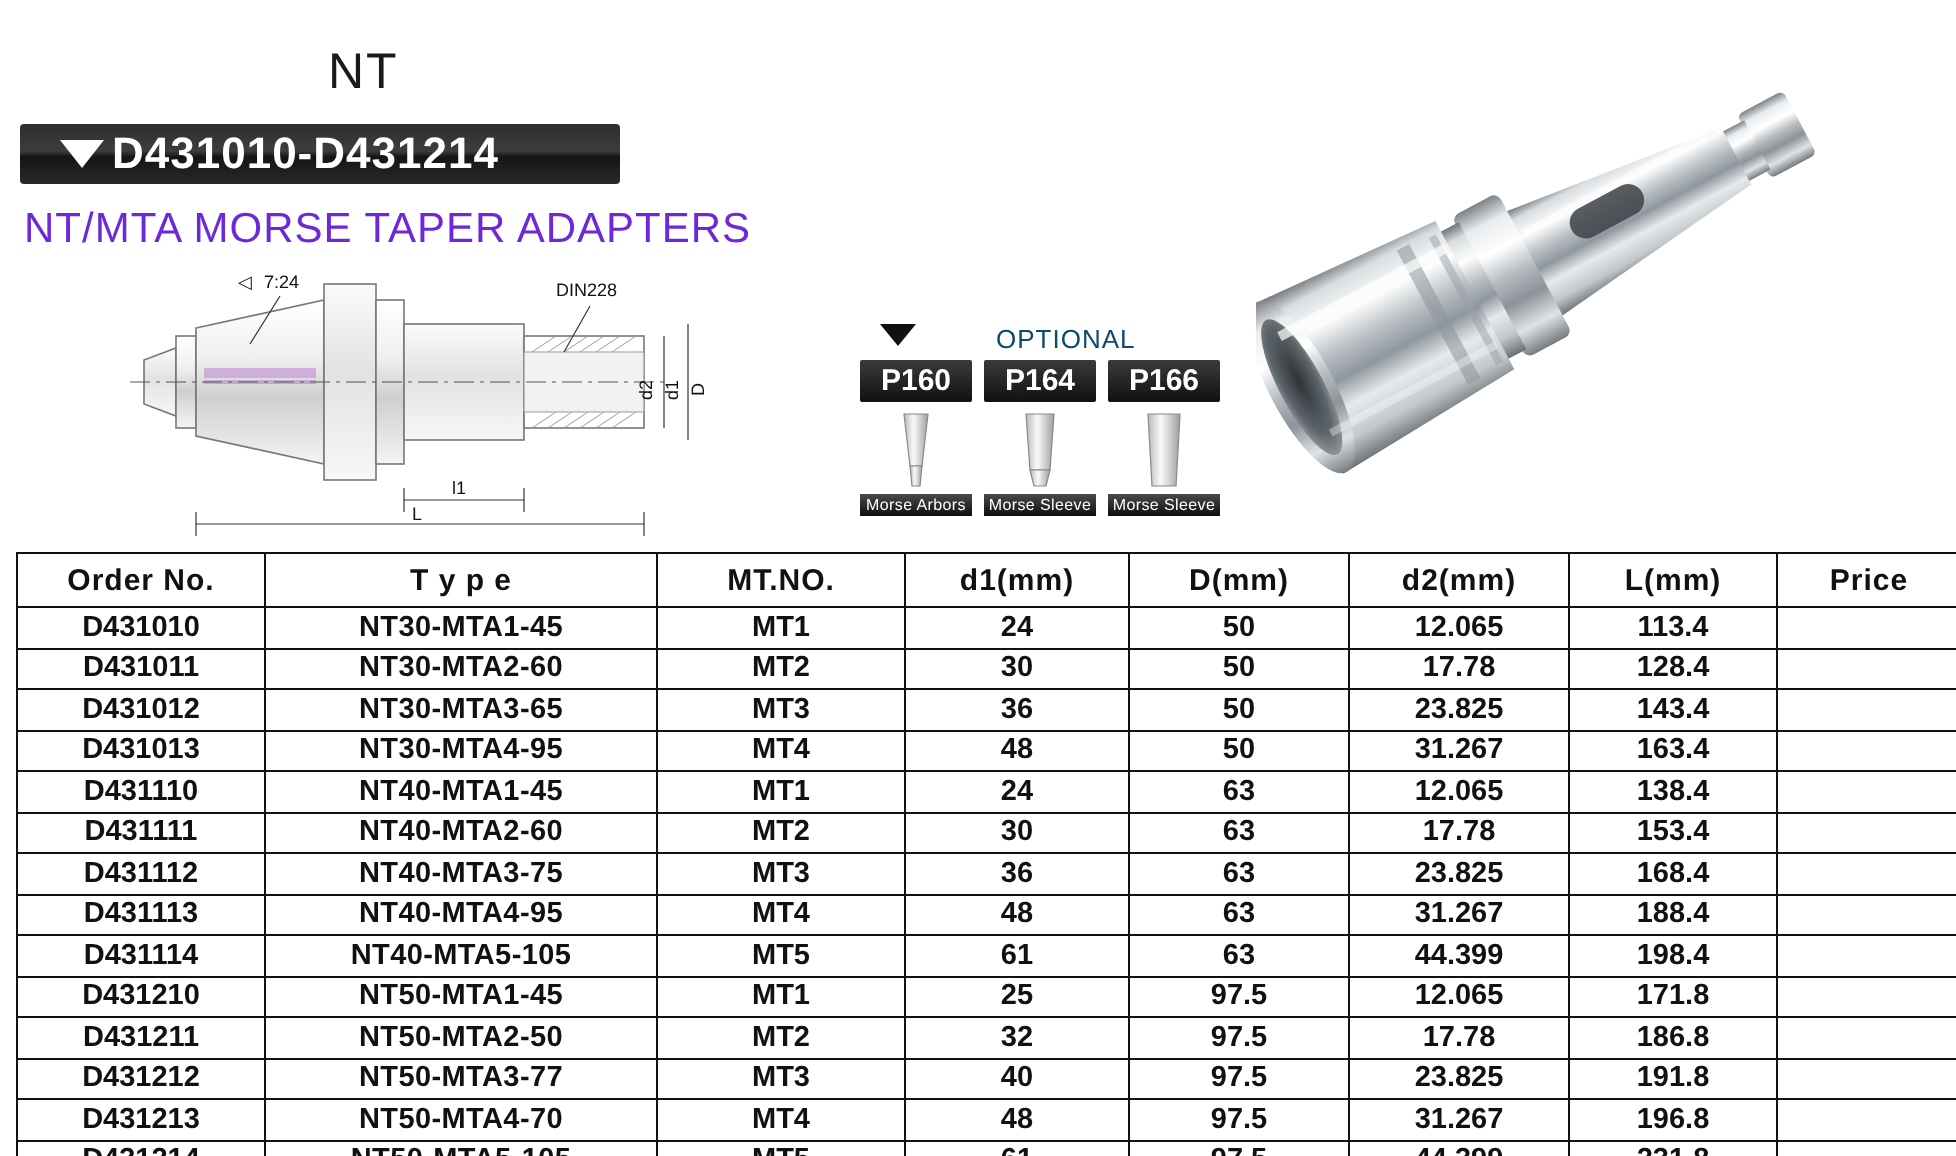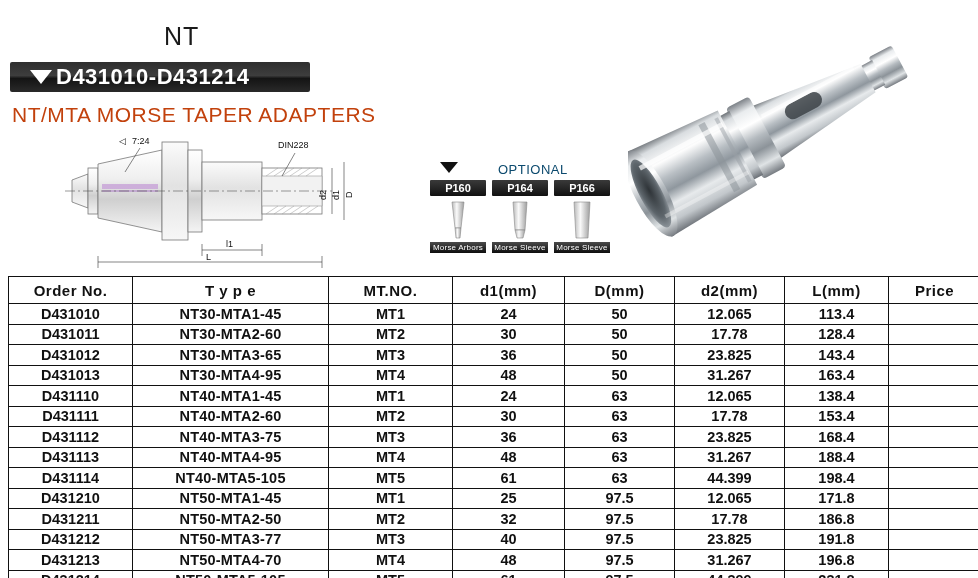--- a/index.html
+++ b/index.html
@@ -46,21 +46,21 @@
   .code-banner .code-text {
     color: #ffffff;
     font-size: 22px;
     font-weight: bold;
     letter-spacing: 0.5px;
   }
   .subtitle {
     position: absolute;
     left: 12px; top: 103px;
     font-size: 21px;
-    color: #c2410c;
+    color: #6d28d9;
     letter-spacing: 0.5px;
   }
 
   
   .drawing {
     position: absolute;
     left: 10px; top: 128px;
     width: 400px; height: 140px;
   }
   .drawing svg { display:block; }
@@ -88,21 +88,21 @@
   .opt-items {
     position: absolute;
     left: 0; top: 22px;
     display: flex;
     gap: 6px;
   }
   .opt-item { width: 56px; text-align: center; }
   .opt-code {
     background: linear-gradient(to bottom,#3a3a3a,#111);
     color: #fff;
-    font-size: 11px;
+    font-size: 15px;
     font-weight: bold;
     padding: 2px 0;
     border-radius: 1px;
   }
   .opt-pic {
     height: 44px;
     position: relative;
     margin-top: 2px;
   }
   .opt-name {

